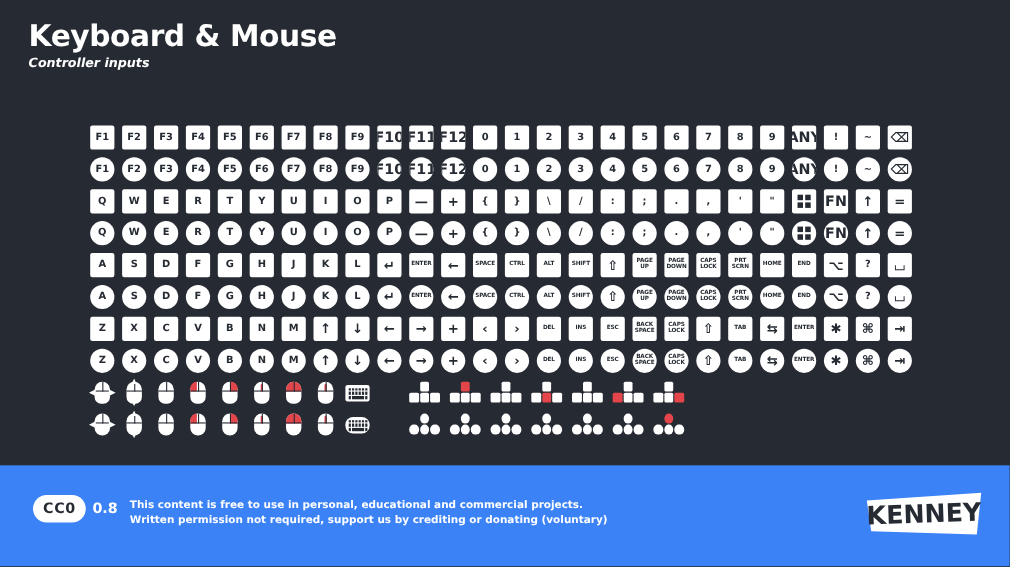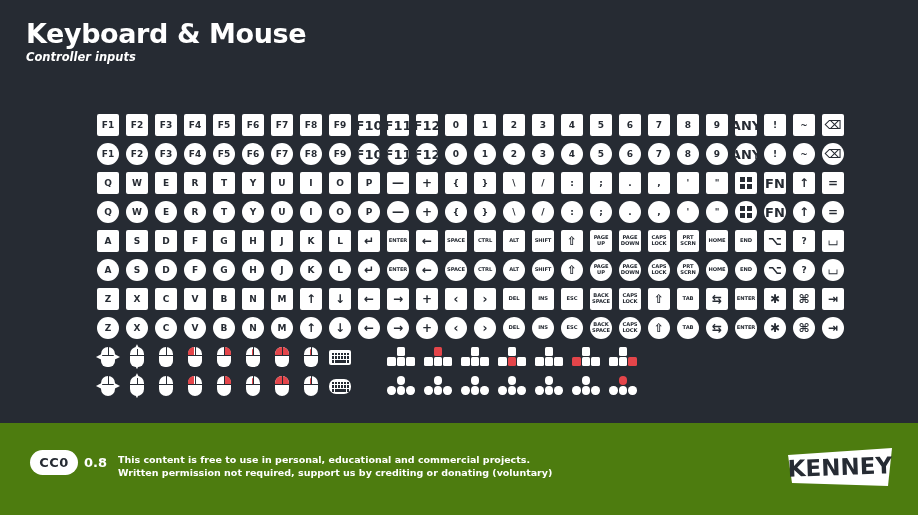--- a/index.html
+++ b/index.html
@@ -41,21 +41,21 @@
     font-weight: bold;
     line-height: 14px;
     color: #ffffff;
     font-family: "DejaVu Sans", sans-serif;
     font-style: italic;
   }
 
   
   .rows {
     position: absolute;
-    left: 97px;
+    left: 82px;
     top: 114px;
   }
   .row {
     display: flex;
     align-items: flex-start;
     height: 29px;
   }
   .key {
     width: 22px;
     height: 22px;
@@ -192,21 +192,21 @@
   .c-down  { left: 10.5px; top: 11px; }
   .c-right { left: 20px;   top: 11px; }
 
   
   .footer {
     position: absolute;
     left: 0;
     bottom: 0;
     width: 918px;
     height: 92px;
-    background: #4d7c0f;
+    background: #3b82f6;
   }
   .cc-badge {
     position: absolute;
     left: 30px;
     top: 27px;
     width: 48px;
     height: 25px;
     border-radius: 13px;
     background: #ffffff;
     color: #262b33;

